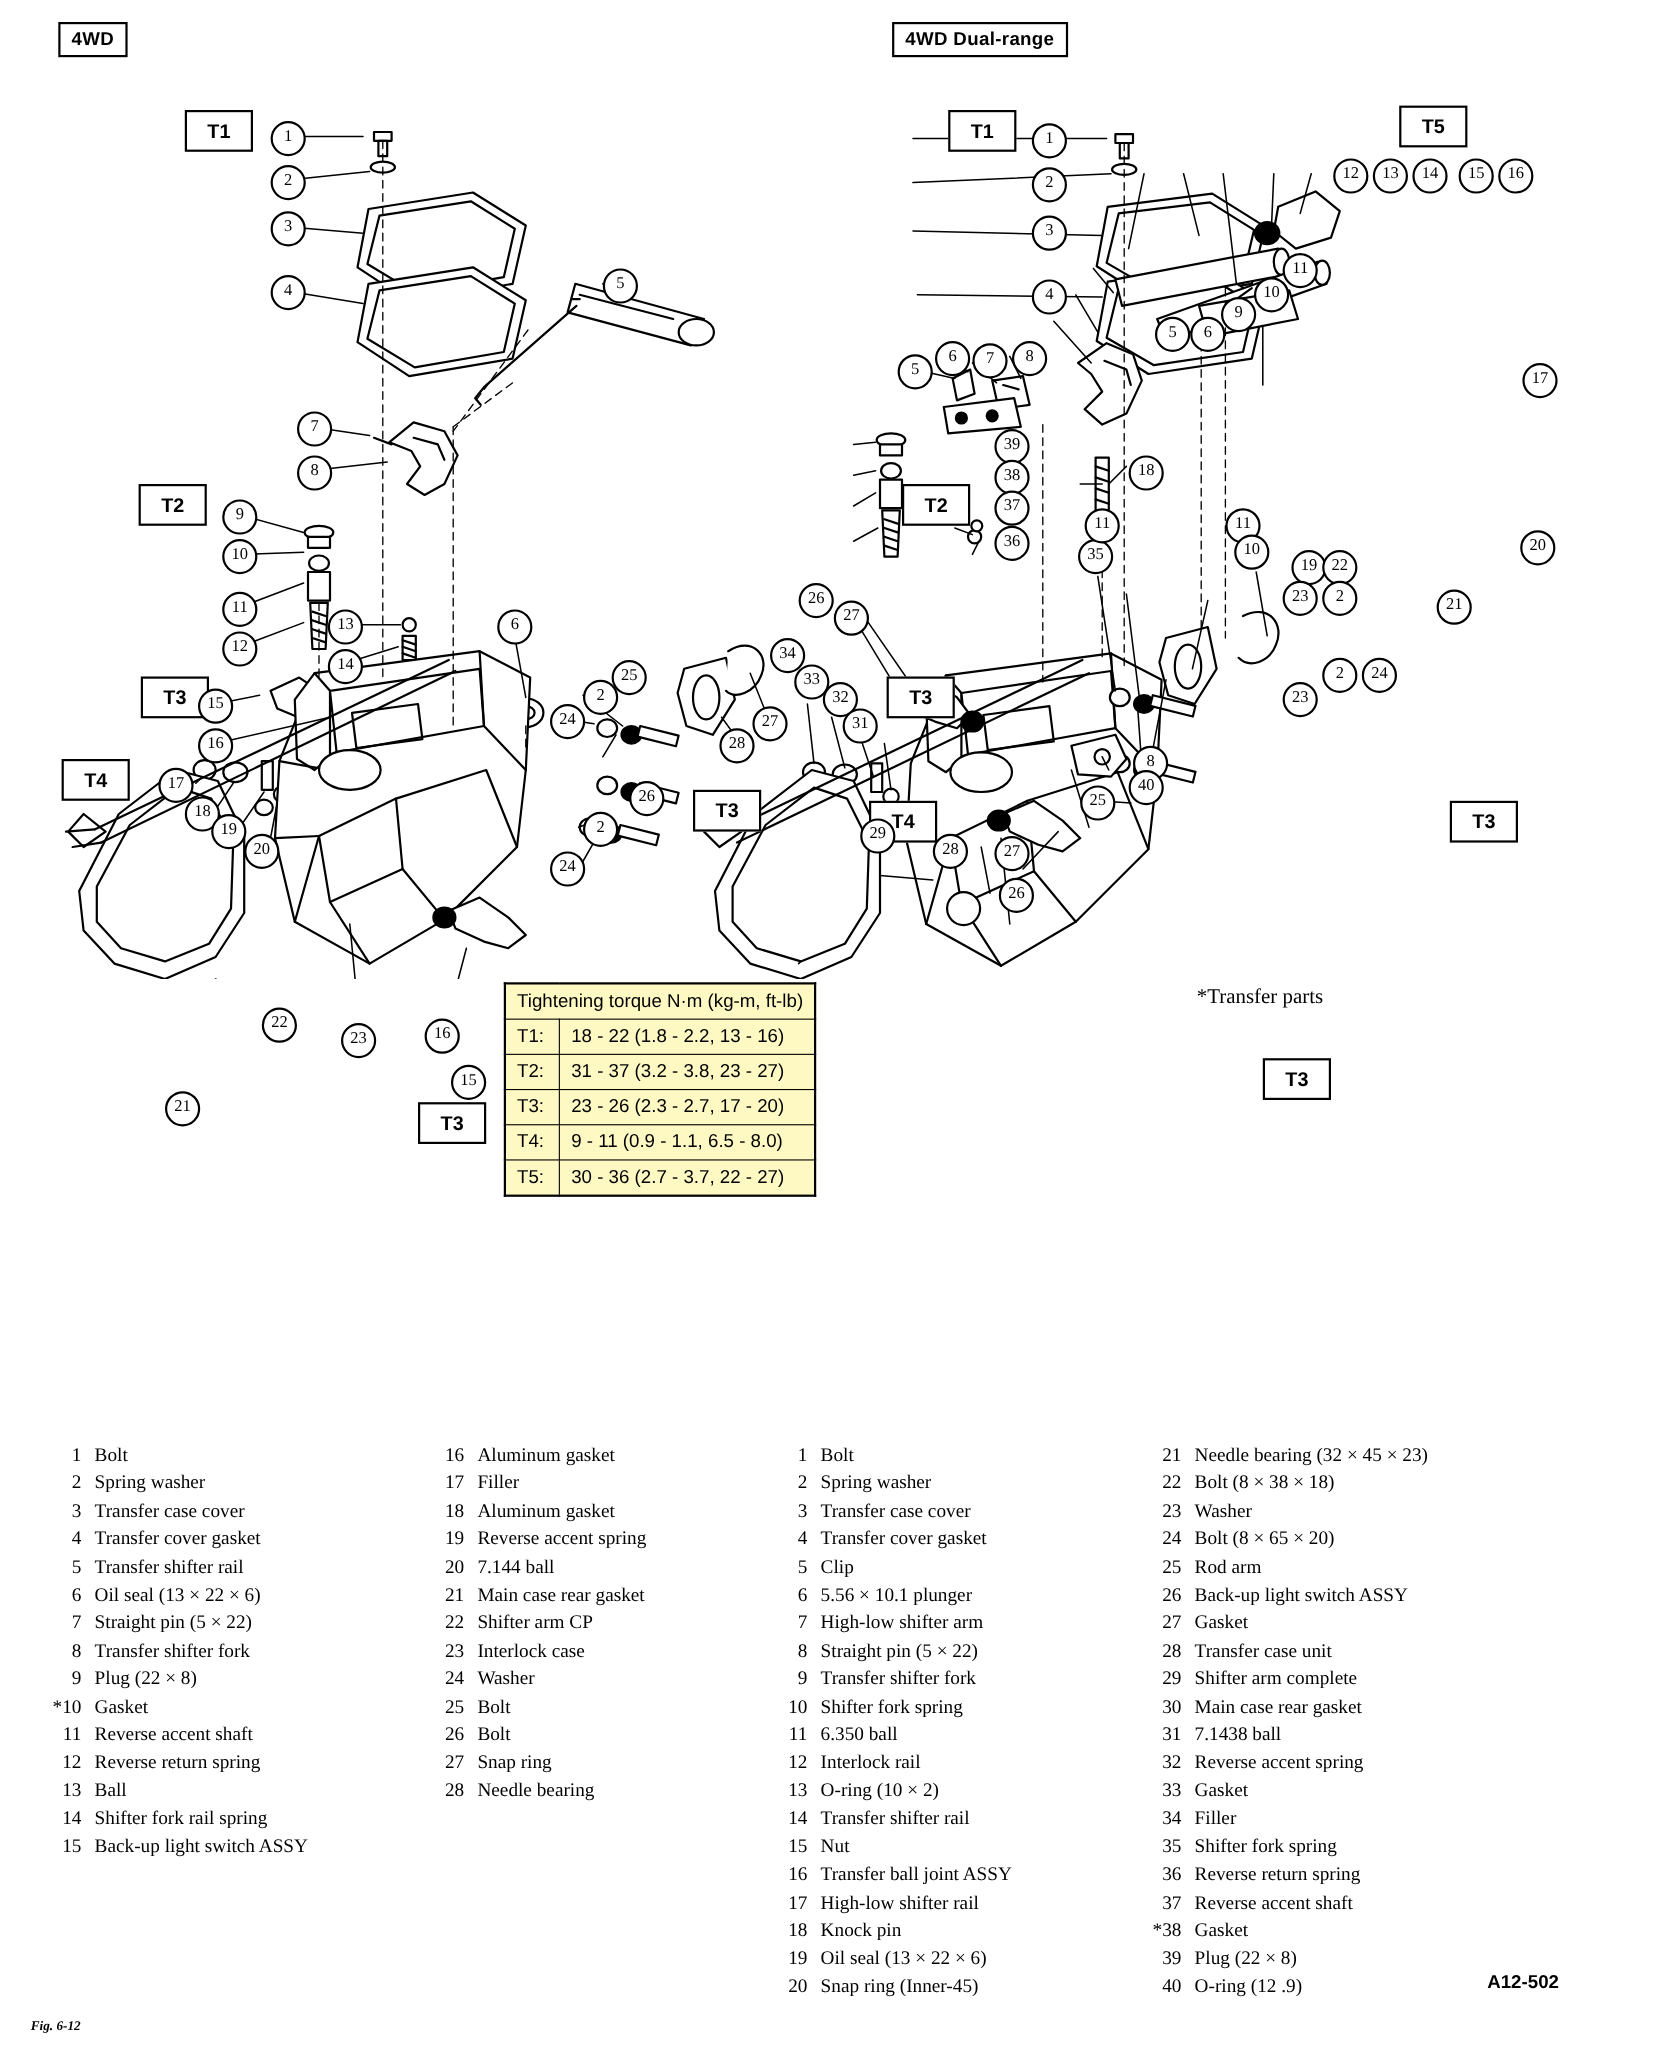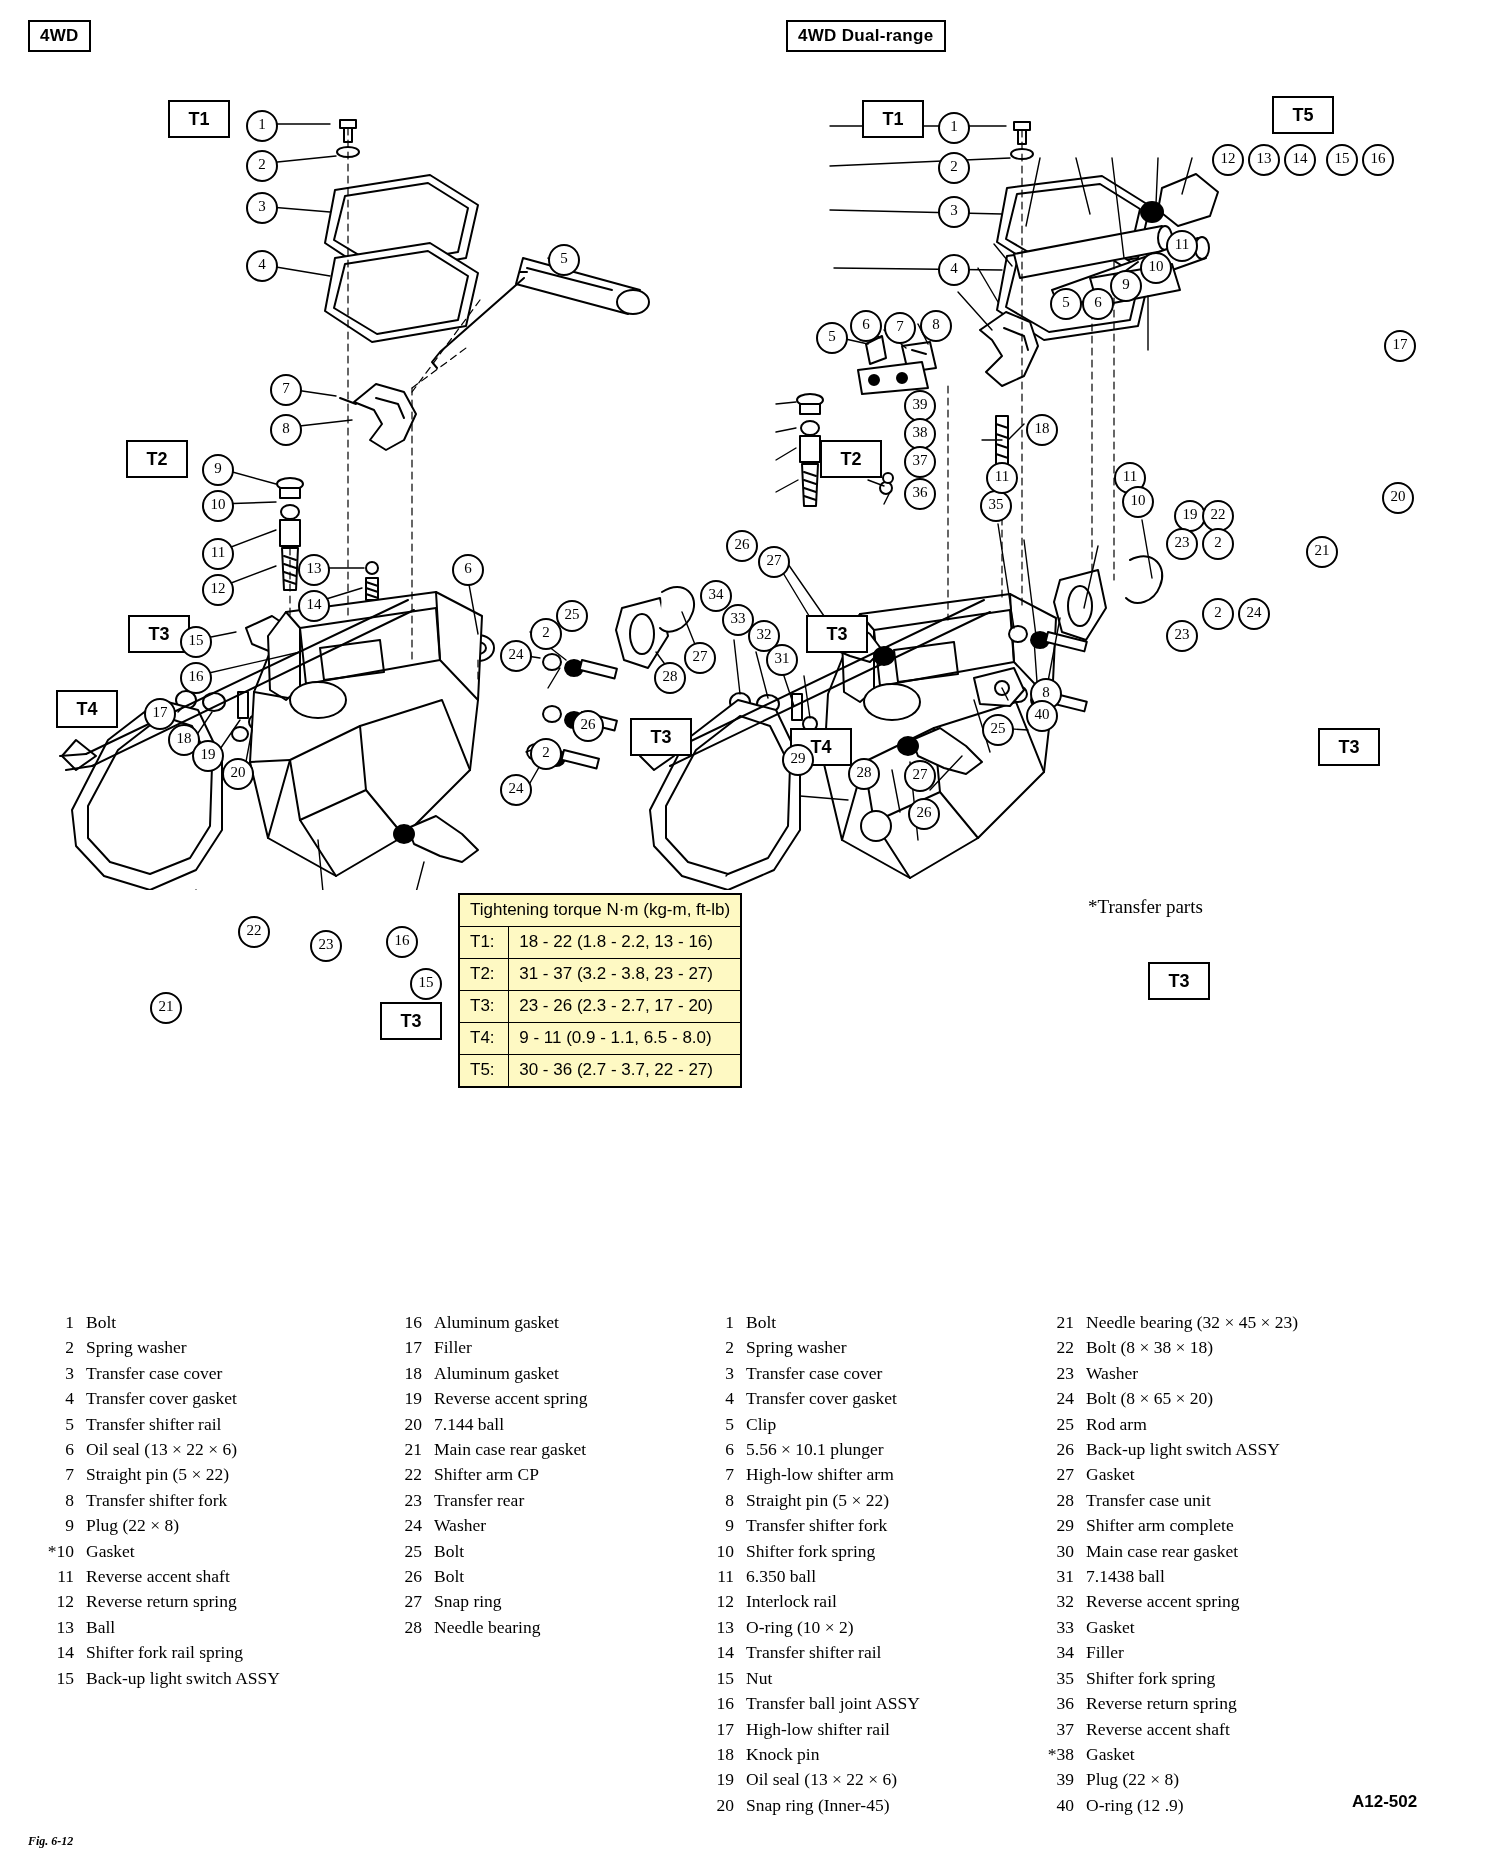--- a/index.html
+++ b/index.html
@@ -1,17 +1,17 @@
 <!DOCTYPE html>
 <html><head>
 <meta charset="utf-8">
 <style>
   html,body{margin:0;padding:0;background:#fff;}
   body{width:1504px;height:1876px;position:relative;font-family:"Liberation Serif",serif;color:#000;overflow:hidden;}
-  .boxlabel{position:absolute;border:2px solid #000;background:#fff;font-family:"Liberation Sans",sans-serif;font-size:17px;font-weight:bold;padding:4px 10px;text-align:center;letter-spacing:.3px;}
+  .boxlabel{position:absolute;border:2px solid #000;background:#fff;font-family:"Liberation Sans",sans-serif;font-size:17px;font-weight:bold;padding:4px 10px;text-align:center;letter-spacing:.3px;margin-left:25px;}
   .tbox{position:absolute;border:2px solid #000;background:#fff;font-family:"Liberation Sans",sans-serif;font-size:18px;font-weight:bold;width:58px;height:34px;line-height:34px;text-align:center;}
   .callout{position:absolute;width:28px;height:28px;border:2px solid #000;border-radius:50%;background:#fff;font-family:"Liberation Serif",serif;font-size:15px;line-height:25px;text-align:center;}
   .diagram-svg{position:absolute;left:0;top:0;}
   
   #torque-table{position:absolute;left:458px;top:893px;border:2px solid #000;background:#fef9c3;border-collapse:collapse;}
   #torque-table td{border:1px solid #000;font-family:"Liberation Sans",sans-serif;font-size:17px;padding:5px 10px 6px 10px;white-space:nowrap;}
   #torque-table td.hdr{text-align:center;font-size:17px;}
   .sel-parts{position:absolute;left:1088px;top:896px;font-family:"Liberation Serif",serif;font-size:19px;}
   
   .plist{position:absolute;font-family:"Liberation Serif",serif;font-size:17.5px;line-height:25.4px;}
@@ -531,21 +531,21 @@
     <div class="row">
       <div class="num">21</div>
       <div class="nm">Main case rear gasket</div>
     </div>
     <div class="row">
       <div class="num">22</div>
       <div class="nm">Shifter arm CP</div>
     </div>
     <div class="row">
       <div class="num">23</div>
-      <div class="nm">Transfer rear</div>
+      <div class="nm">Interlock case</div>
     </div>
     <div class="row">
       <div class="num">24</div>
       <div class="nm">Washer</div>
     </div>
     <div class="row">
       <div class="num">25</div>
       <div class="nm">Bolt</div>
     </div>
     <div class="row">

